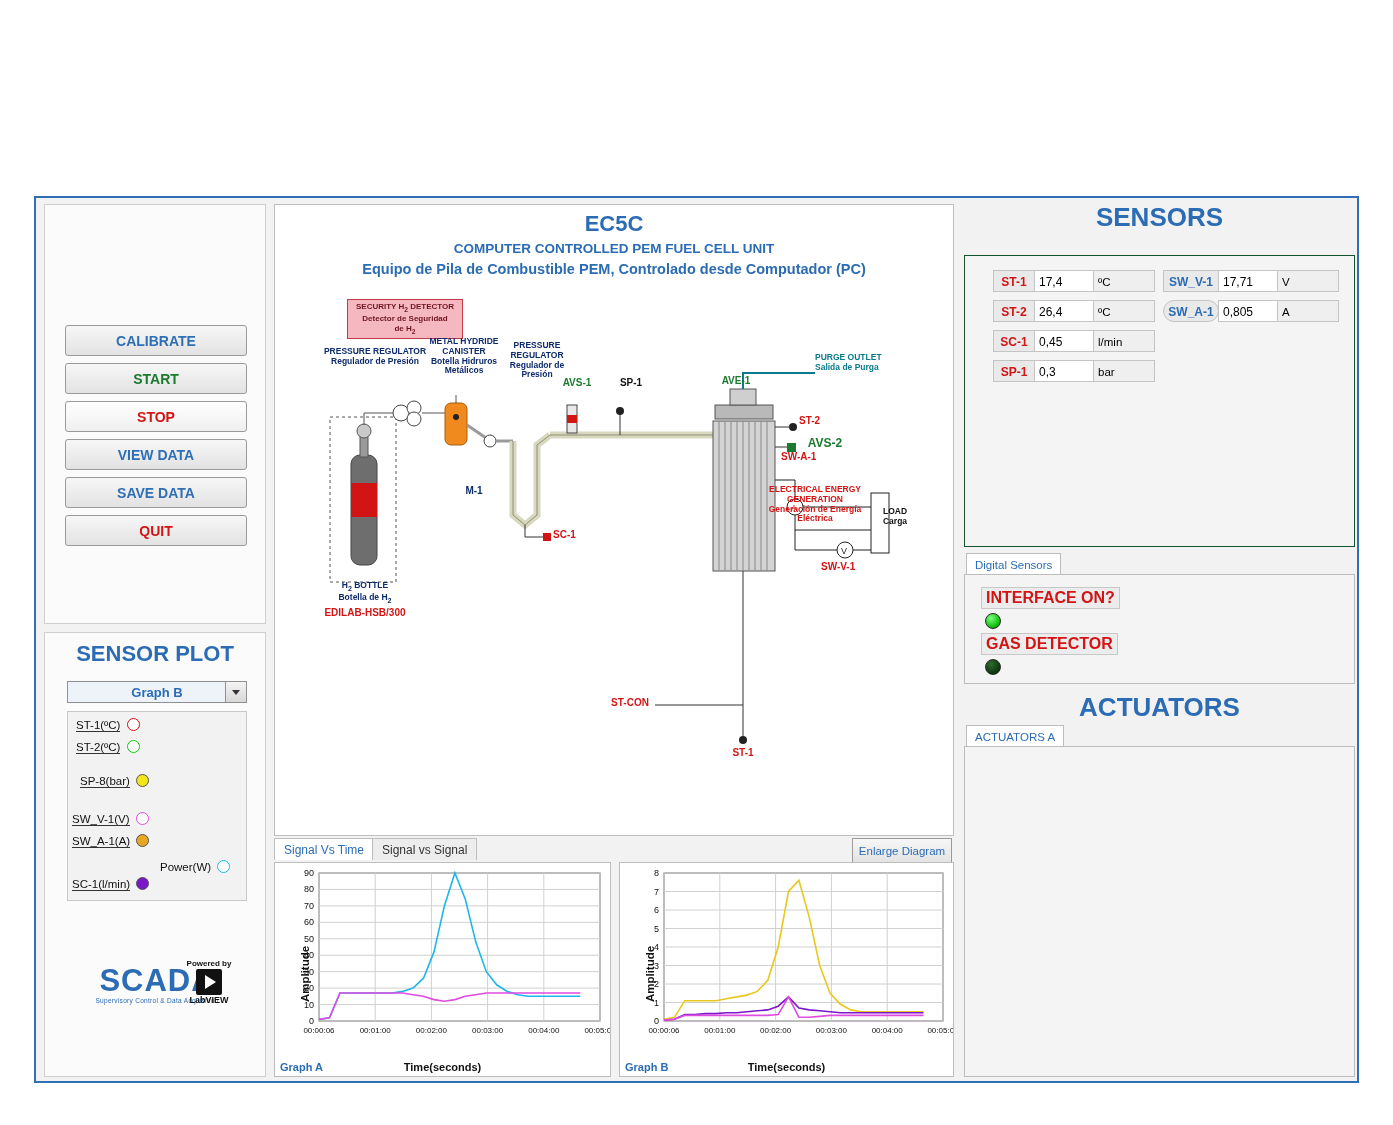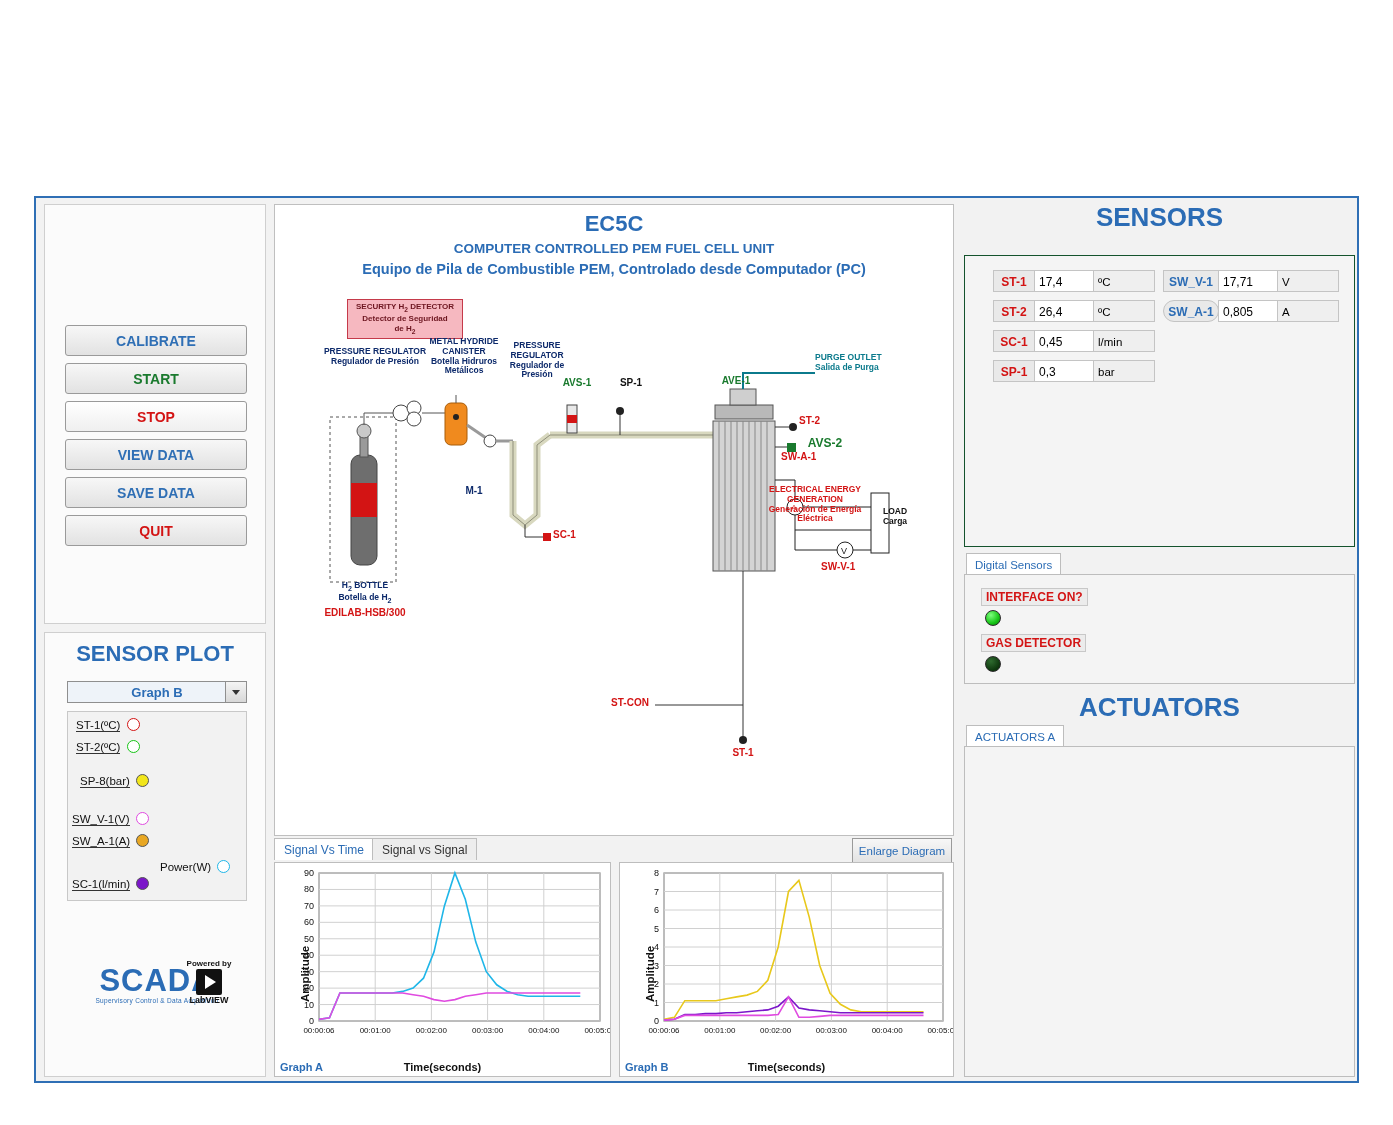--- a/index.html
+++ b/index.html
@@ -75,21 +75,21 @@
   .stab.inactive{background:#efefef;color:#333;}
   .sensorbody{position:absolute;left:928px;top:57px;width:391px;height:292px;background:#f4f4f4;border:1px solid #14532d;box-sizing:border-box;}
   .srow{position:absolute;height:22px;}
   .sname{display:inline-block;width:42px;height:22px;line-height:22px;text-align:center;font-size:12px;font-weight:bold;color:#d31414;background:#e9e9e9;border:1px solid #c4c4c4;box-sizing:border-box;vertical-align:top;}
   .sname.blue{color:#2b6cb5;}
   .sval{display:inline-block;width:60px;height:22px;line-height:22px;padding-left:4px;font-size:12px;background:#ffffff;border:1px solid #c4c4c4;box-sizing:border-box;vertical-align:top;margin-left:-1px;}
   .sunit{display:inline-block;width:62px;height:22px;line-height:22px;padding-left:4px;font-size:11.5px;background:#efefef;border:1px solid #c4c4c4;box-sizing:border-box;vertical-align:top;margin-left:-1px;}
   .digtab{position:absolute;left:930px;top:355px;height:22px;line-height:22px;padding:0 8px;font-size:11.5px;color:#2b6cb5;background:#fff;border:1px solid #bdbdbd;border-bottom:none;box-sizing:border-box;}
   .digbody{position:absolute;left:928px;top:376px;width:391px;height:110px;background:#f4f4f4;border:1px solid #bdbdbd;box-sizing:border-box;}
   .digitem{position:absolute;}
-  .diglabel{font-size:12px;font-weight:bold;color:#d31414;background:#ececec;border:1px solid #c8c8c8;padding:1px 4px;display:inline-block;}
+  .diglabel{font-size:16px;font-weight:bold;color:#d31414;background:#ececec;border:1px solid #c8c8c8;padding:1px 4px;display:inline-block;}
   .led{width:14px;height:14px;border-radius:50%;margin-top:4px;margin-left:4px;border:1px solid #2a2a2a;}
   .led.on{background:radial-gradient(circle at 35% 30%,#7dff7d,#16c516 60%,#0a7a0a);}
   .led.off{background:radial-gradient(circle at 35% 30%,#2f6b2f,#0d360d 70%);}
   .act-title{position:absolute;left:926px;top:494px;width:395px;text-align:center;font-size:26px;font-weight:bold;color:#2b6cb5;}
   .atab{position:absolute;left:930px;top:527px;height:22px;line-height:22px;padding:0 8px;font-size:11.5px;color:#2b6cb5;background:#fff;border:1px solid #bdbdbd;border-bottom:none;box-sizing:border-box;}
   .actbody{position:absolute;left:928px;top:548px;width:391px;height:331px;background:#f4f4f4;border:1px solid #bdbdbd;box-sizing:border-box;}
 </style>
 </head>
 <body>
 

